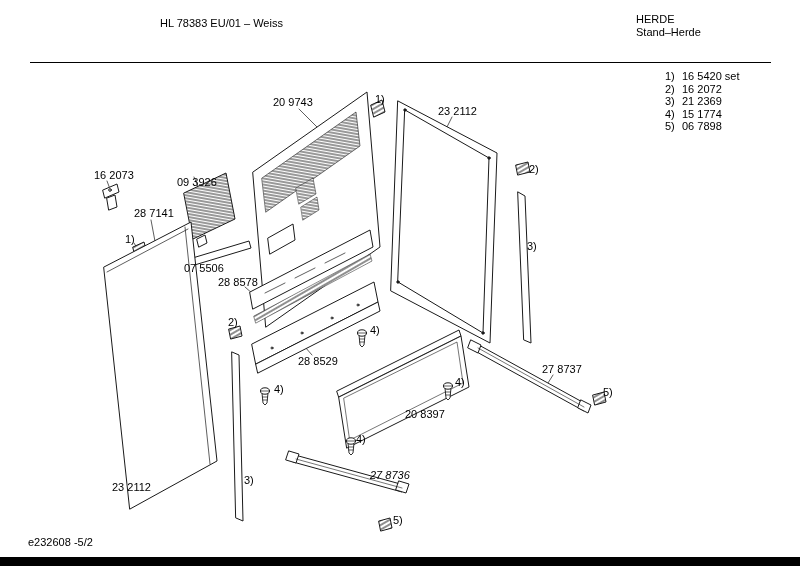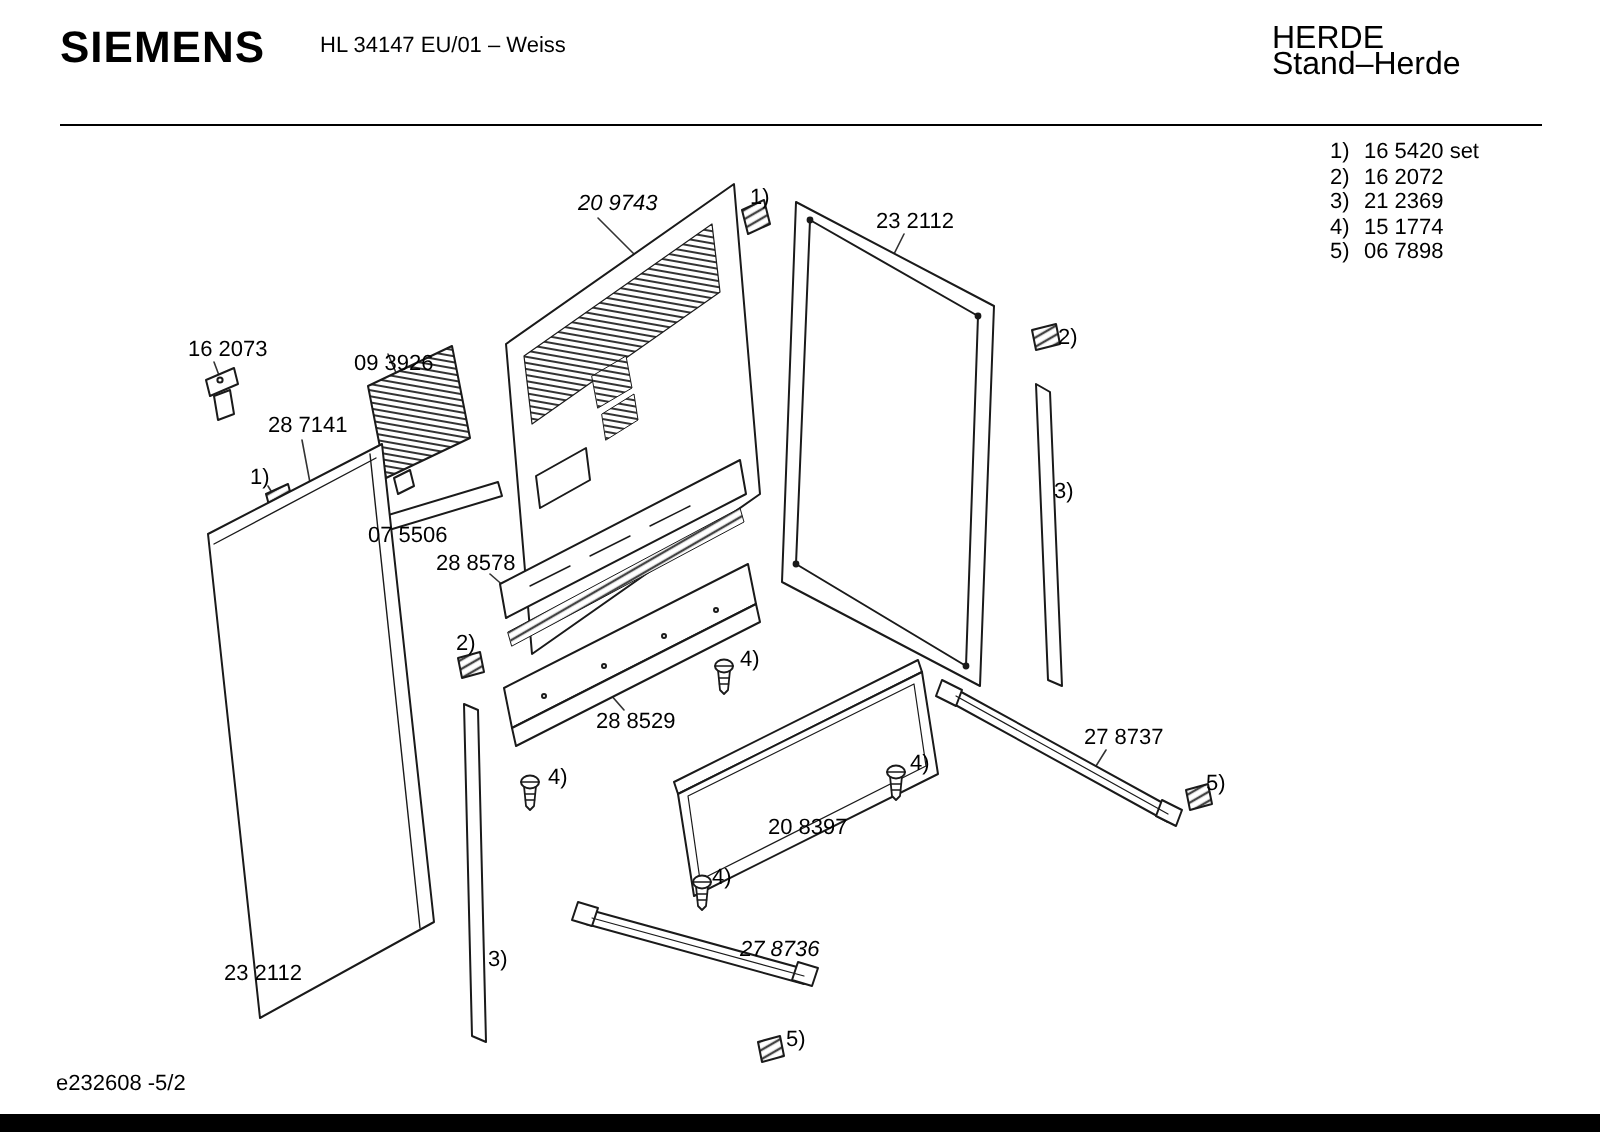--- a/index.html
+++ b/index.html
@@ -4,38 +4,37 @@
 <style>
   html,body{margin:0;padding:0}
   body{
     width:800px;height:566px;position:relative;overflow:hidden;
     background:#fff;color:#000;
     font-family:"Liberation Sans",sans-serif;
   }
   .page{position:absolute;inset:0}
   .brand{position:absolute;left:30px;top:11px;font-size:22px;font-weight:700;letter-spacing:.5px}
   .model{position:absolute;left:160px;top:17px;font-size:11px}
-  .category{position:absolute;left:636px;top:13px;font-size:16px;line-height:13px}
+  .category{position:absolute;left:636px;top:13px;font-size:11px;line-height:13px}
   .header-rule{position:absolute;left:30px;top:62px;width:741px;height:1px;background:#000}
   .parts-list{position:absolute;left:665px;top:70px;margin:0;padding:0;list-style:none;font-size:11px;line-height:12px}
   .parts-list li{display:flex;margin-bottom:.5px}
   .parts-list .idx{width:17px}
   .drawing{position:absolute;left:0;top:0;width:800px;height:566px}
   #labels-layer{position:absolute;inset:0;pointer-events:none}
   .plabel{position:absolute;font-size:11px;white-space:nowrap;line-height:11px}
   .doc-ref{position:absolute;left:28px;top:536px;font-size:11px}
   .bottom-bar{position:absolute;left:0;bottom:0;width:800px;height:9px;background:#000}
 </style>
 </head>
 <body>
 
 <div class="page">
 
-  <div class="brand">SIEMENS</div>
-  <div class="model">HL 34147 EU/01 – Weiss</div>
+  <div class="model">HL 78383 EU/01 – Weiss</div>
   <div class="category">
     <div>HERDE</div>
     <div>Stand–Herde</div>
   </div>
   <div class="header-rule"></div>
 
   <ol class="parts-list">
     <li>
         <span class="idx">1)</span>
         <span>16 5420 set</span>
@@ -208,29 +207,29 @@
         <use href="#screw-def" transform="translate(362,333)"></use>
         <use href="#screw-def" transform="translate(265,391)"></use>
         <use href="#screw-def" transform="translate(448,386)"></use>
         <use href="#screw-def" transform="translate(351,441)"></use>
       </g>
 
     </g>
   </svg>
 
   <div id="labels-layer">
-      <span class="plabel" style="left: 289px; top: 97px; font-style: italic;">20 9743</span>
+      <span class="plabel" style="left: 273px; top: 97px;">20 9743</span>
       <span class="plabel" style="left: 438px; top: 106px;">23 2112</span>
       <span class="plabel" style="left: 94px; top: 170px;">16 2073</span>
       <span class="plabel" style="left: 177px; top: 177px;">09 3926</span>
       <span class="plabel" style="left: 134px; top: 208px;">28 7141</span>
       <span class="plabel" style="left: 184px; top: 263px;">07 5506</span>
       <span class="plabel" style="left: 218px; top: 277px;">28 8578</span>
       <span class="plabel" style="left: 298px; top: 356px;">28 8529</span>
-      <span class="plabel" style="left: 384px; top: 409px;">20 8397</span>
+      <span class="plabel" style="left: 405px; top: 409px;">20 8397</span>
       <span class="plabel" style="left: 542px; top: 364px; text-align: center;">27 8737</span>
       <span class="plabel" style="left: 370px; top: 470px; font-style: italic;">27 8736</span>
       <span class="plabel" style="left: 112px; top: 482px;">23 2112</span>
       <span class="plabel callout" style="left: 375px; top: 94px;">1)</span>
       <span class="plabel callout" style="left: 529px; top: 164px;">2)</span>
       <span class="plabel callout" style="left: 527px; top: 241px;">3)</span>
       <span class="plabel callout" style="left: 125px; top: 234px;">1)</span>
       <span class="plabel callout" style="left: 228px; top: 317px;">2)</span>
       <span class="plabel callout" style="left: 370px; top: 325px;">4)</span>
       <span class="plabel callout" style="left: 274px; top: 384px;">4)</span>

